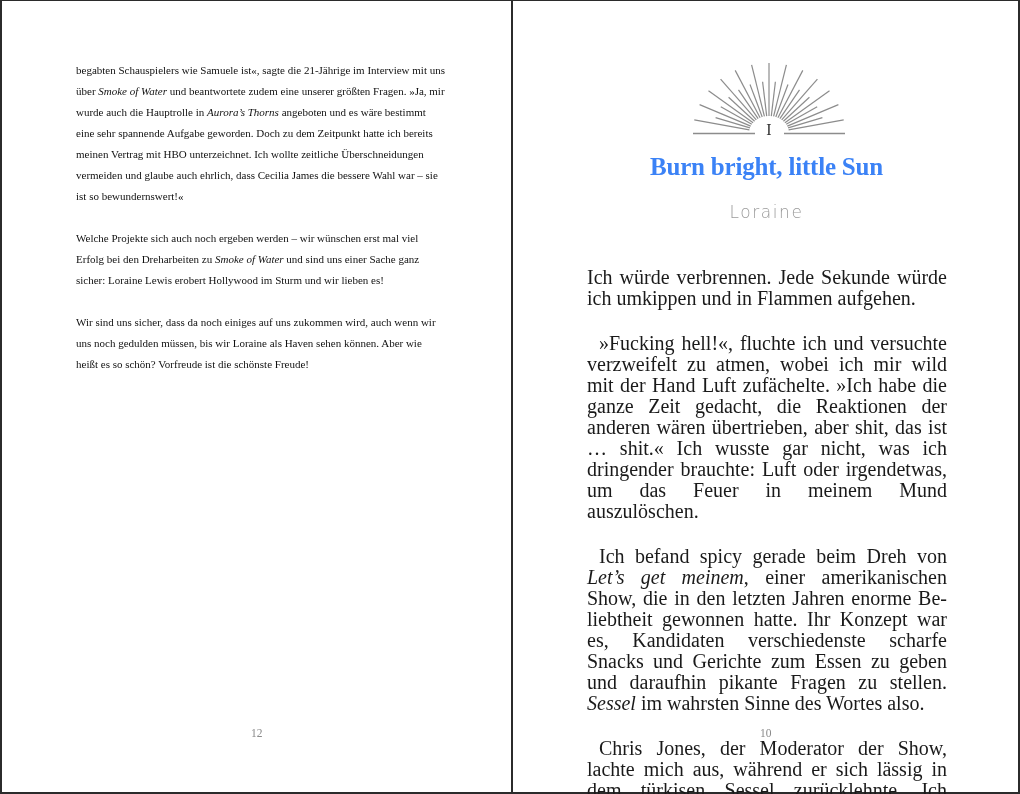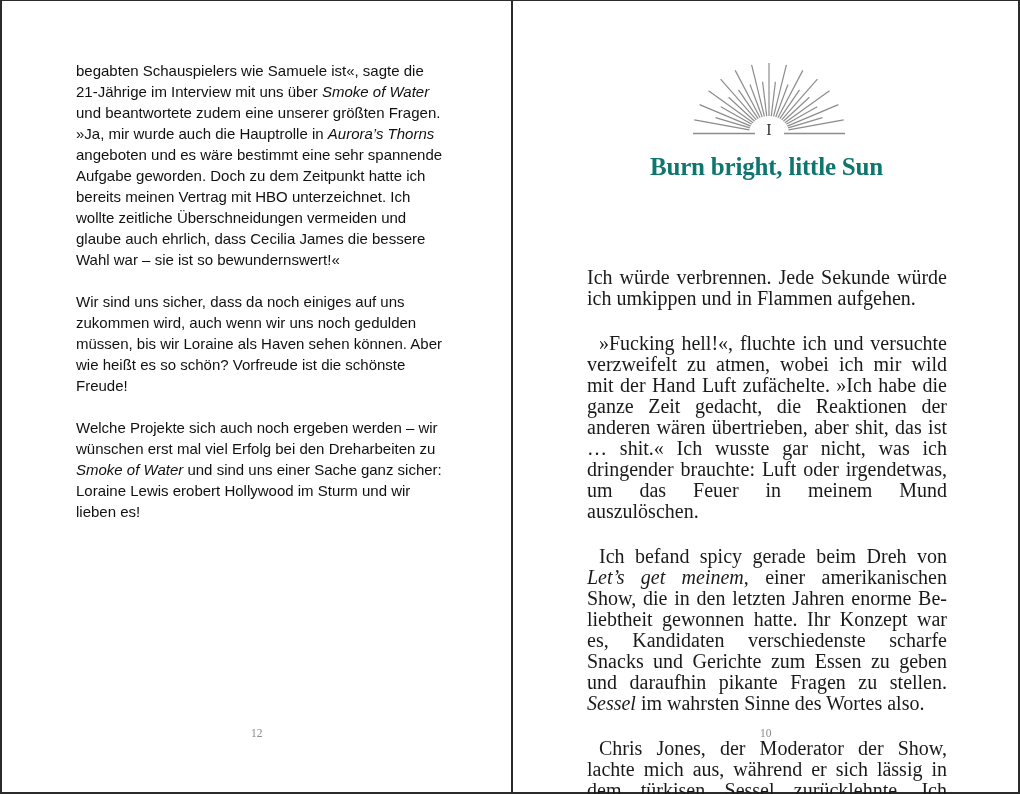--- a/index.html
+++ b/index.html
@@ -16,35 +16,35 @@
     .divider {
       position: absolute; left: 509px; top: 0; width: 2px; height: 794px; background: #2b2b2b;
     }
     .page { position: absolute; top: 0; height: 794px; }
     .page-left { left: 0; width: 509px; }
     .page-right { left: 511px; width: 507px; }
 
     
     .left-text {
       position: absolute; left: 74px; top: 59px; width: 370px;
-      font-family: Liberation Sans, sans-serif;
-      font-size: 15px; line-height: 21px; color: #111111;
+      font-family: Liberation Serif, serif;
+      font-size: 11px; line-height: 21px; color: #111111;
     }
     .left-text p { margin: 0; }
     .left-text p + p { margin-top: 21px; }
     .left-text em { font-style: italic; }
 
     
     .ornament {
       position: absolute; left: 176px; top: 52px; width: 160px; height: 86px;
     }
     .chapter-title {
       position: absolute; left: 0; width: 507px; top: 152px; text-align: center;
       font-family: "Liberation Serif", serif; font-weight: bold;
-      font-size: 25px; letter-spacing: -0.2px; color: #0f766e;
+      font-size: 25px; letter-spacing: -0.2px; color: #3b82f6;
     }
     .chapter-pov {
       position: absolute; left: 0; width: 507px; top: 201px; text-align: center;
       font-family: "DejaVu Sans", sans-serif; font-weight: 200;
       font-size: 17px; letter-spacing: 1.6px; color: #9a9a9a;
     }
     .right-text {
       position: absolute; left: 74px; top: 266px; width: 360px;
       font-family: "Liberation Serif", serif;
       font-size: 20px; line-height: 21px; color: #1a1a1a;
@@ -67,24 +67,24 @@
 
 <div class="spread">
   <div class="divider"></div>
 
   <div class="page page-left">
     <div class="left-text">
       <p>
         <span>begabten Schauspielers wie Samuele ist«, sagte die 21-Jährige im Interview mit uns über </span><em>Smoke of Water</em><span> und beantwortete zudem eine unserer größten Fragen. »Ja, mir wurde auch die Hauptrolle in </span><em>Aurora’s Thorns</em><span> angeboten und es wäre bestimmt eine sehr spannende Aufgabe geworden. Doch zu dem Zeitpunkt hatte ich bereits meinen Vertrag mit HBO unterzeichnet. Ich wollte zeitliche Überschneidungen vermeiden und glaube auch ehrlich, dass Cecilia James die bessere Wahl war – sie ist so bewundernswert!«</span>
       </p>
       <p>
-        <span>Wir sind uns sicher, dass da noch einiges auf uns zukommen wird, auch wenn wir uns noch gedulden müssen, bis wir Loraine als Haven sehen können. Aber wie heißt es so schön? Vorfreude ist die schönste Freude!</span>
+        <span>Welche Projekte sich auch noch ergeben werden – wir wünschen erst mal viel Erfolg bei den Dreharbeiten zu </span><em>Smoke of Water</em><span> und sind uns einer Sache ganz sicher: Loraine Lewis erobert Hollywood im Sturm und wir lieben es!</span>
       </p>
       <p>
-        <span>Welche Projekte sich auch noch ergeben werden – wir wünschen erst mal viel Erfolg bei den Dreharbeiten zu </span><em>Smoke of Water</em><span> und sind uns einer Sache ganz sicher: Loraine Lewis erobert Hollywood im Sturm und wir lieben es!</span>
+        <span>Wir sind uns sicher, dass da noch einiges auf uns zukommen wird, auch wenn wir uns noch gedulden müssen, bis wir Loraine als Haven sehen können. Aber wie heißt es so schön? Vorfreude ist die schönste Freude!</span>
       </p>
     </div>
     <div class="page-number page-number-left">12</div>
   </div>
 
   <div class="page page-right">
     <div class="ornament">
       <svg width="160" height="86" viewBox="0 0 160 86" xmlns="http://www.w3.org/2000/svg">
         <g id="rays" stroke="#8c8c8c" stroke-width="1.2" stroke-linecap="butt">
             <line x1="99.6" y1="76.8" x2="154.7" y2="66.9" stroke="#8c8c8c"></line>
@@ -112,20 +112,21 @@
             <line x1="61.7" y1="73.1" x2="10.6" y2="51.6" stroke="#8c8c8c"></line>
             <line x1="60.9" y1="74.9" x2="26.6" y2="64.6" stroke="#8c8c8c"></line>
             <line x1="60.4" y1="76.8" x2="5.3" y2="66.9" stroke="#8c8c8c"></line>
           </g>
         <line x1="4" y1="80.5" x2="66" y2="80.5" stroke="#8c8c8c" stroke-width="1.4"></line>
         <line x1="95" y1="80.5" x2="156" y2="80.5" stroke="#8c8c8c" stroke-width="1.4"></line>
         <text id="numeral" x="80" y="82" text-anchor="middle" font-family="Liberation Serif, serif" font-size="16" fill="#333333">I</text>
       </svg>
     </div>
     <div class="chapter-title">Burn bright, little Sun</div>
+    <div class="chapter-pov">Loraine</div>
 
     <div class="right-text">
       <p>
         <span>Ich würde verbrennen. Jede Sekunde würde ich umkippen und in Flammen aufgehen.</span>
       </p>
       <p class="indent">
         <span>»Fucking hell!«, fluchte ich und versuchte verzweifelt zu atmen, wobei ich mir wild mit der Hand Luft zufächelte. »Ich habe die ganze Zeit gedacht, die Reaktionen der ande­ren wären übertrieben, aber shit, das ist … shit.« Ich wusste gar nicht, was ich dringender brauchte: Luft oder irgendet­was, um das Feuer in meinem Mund auszulöschen.</span>
       </p>
       <p class="indent">
         <span>Ich befand spicy gerade beim Dreh von </span><em>Let’s get meinem</em><span>, einer amerikanischen Show, die in den letzten Jahren enorme Be­liebtheit gewonnen hatte. Ihr Konzept war es, Kandidaten verschiedenste scharfe Snacks und Gerichte zum Essen zu geben und daraufhin pikante Fragen zu stellen. </span><em>Sessel</em><span> im wahrsten Sinne des Wortes also.</span>

